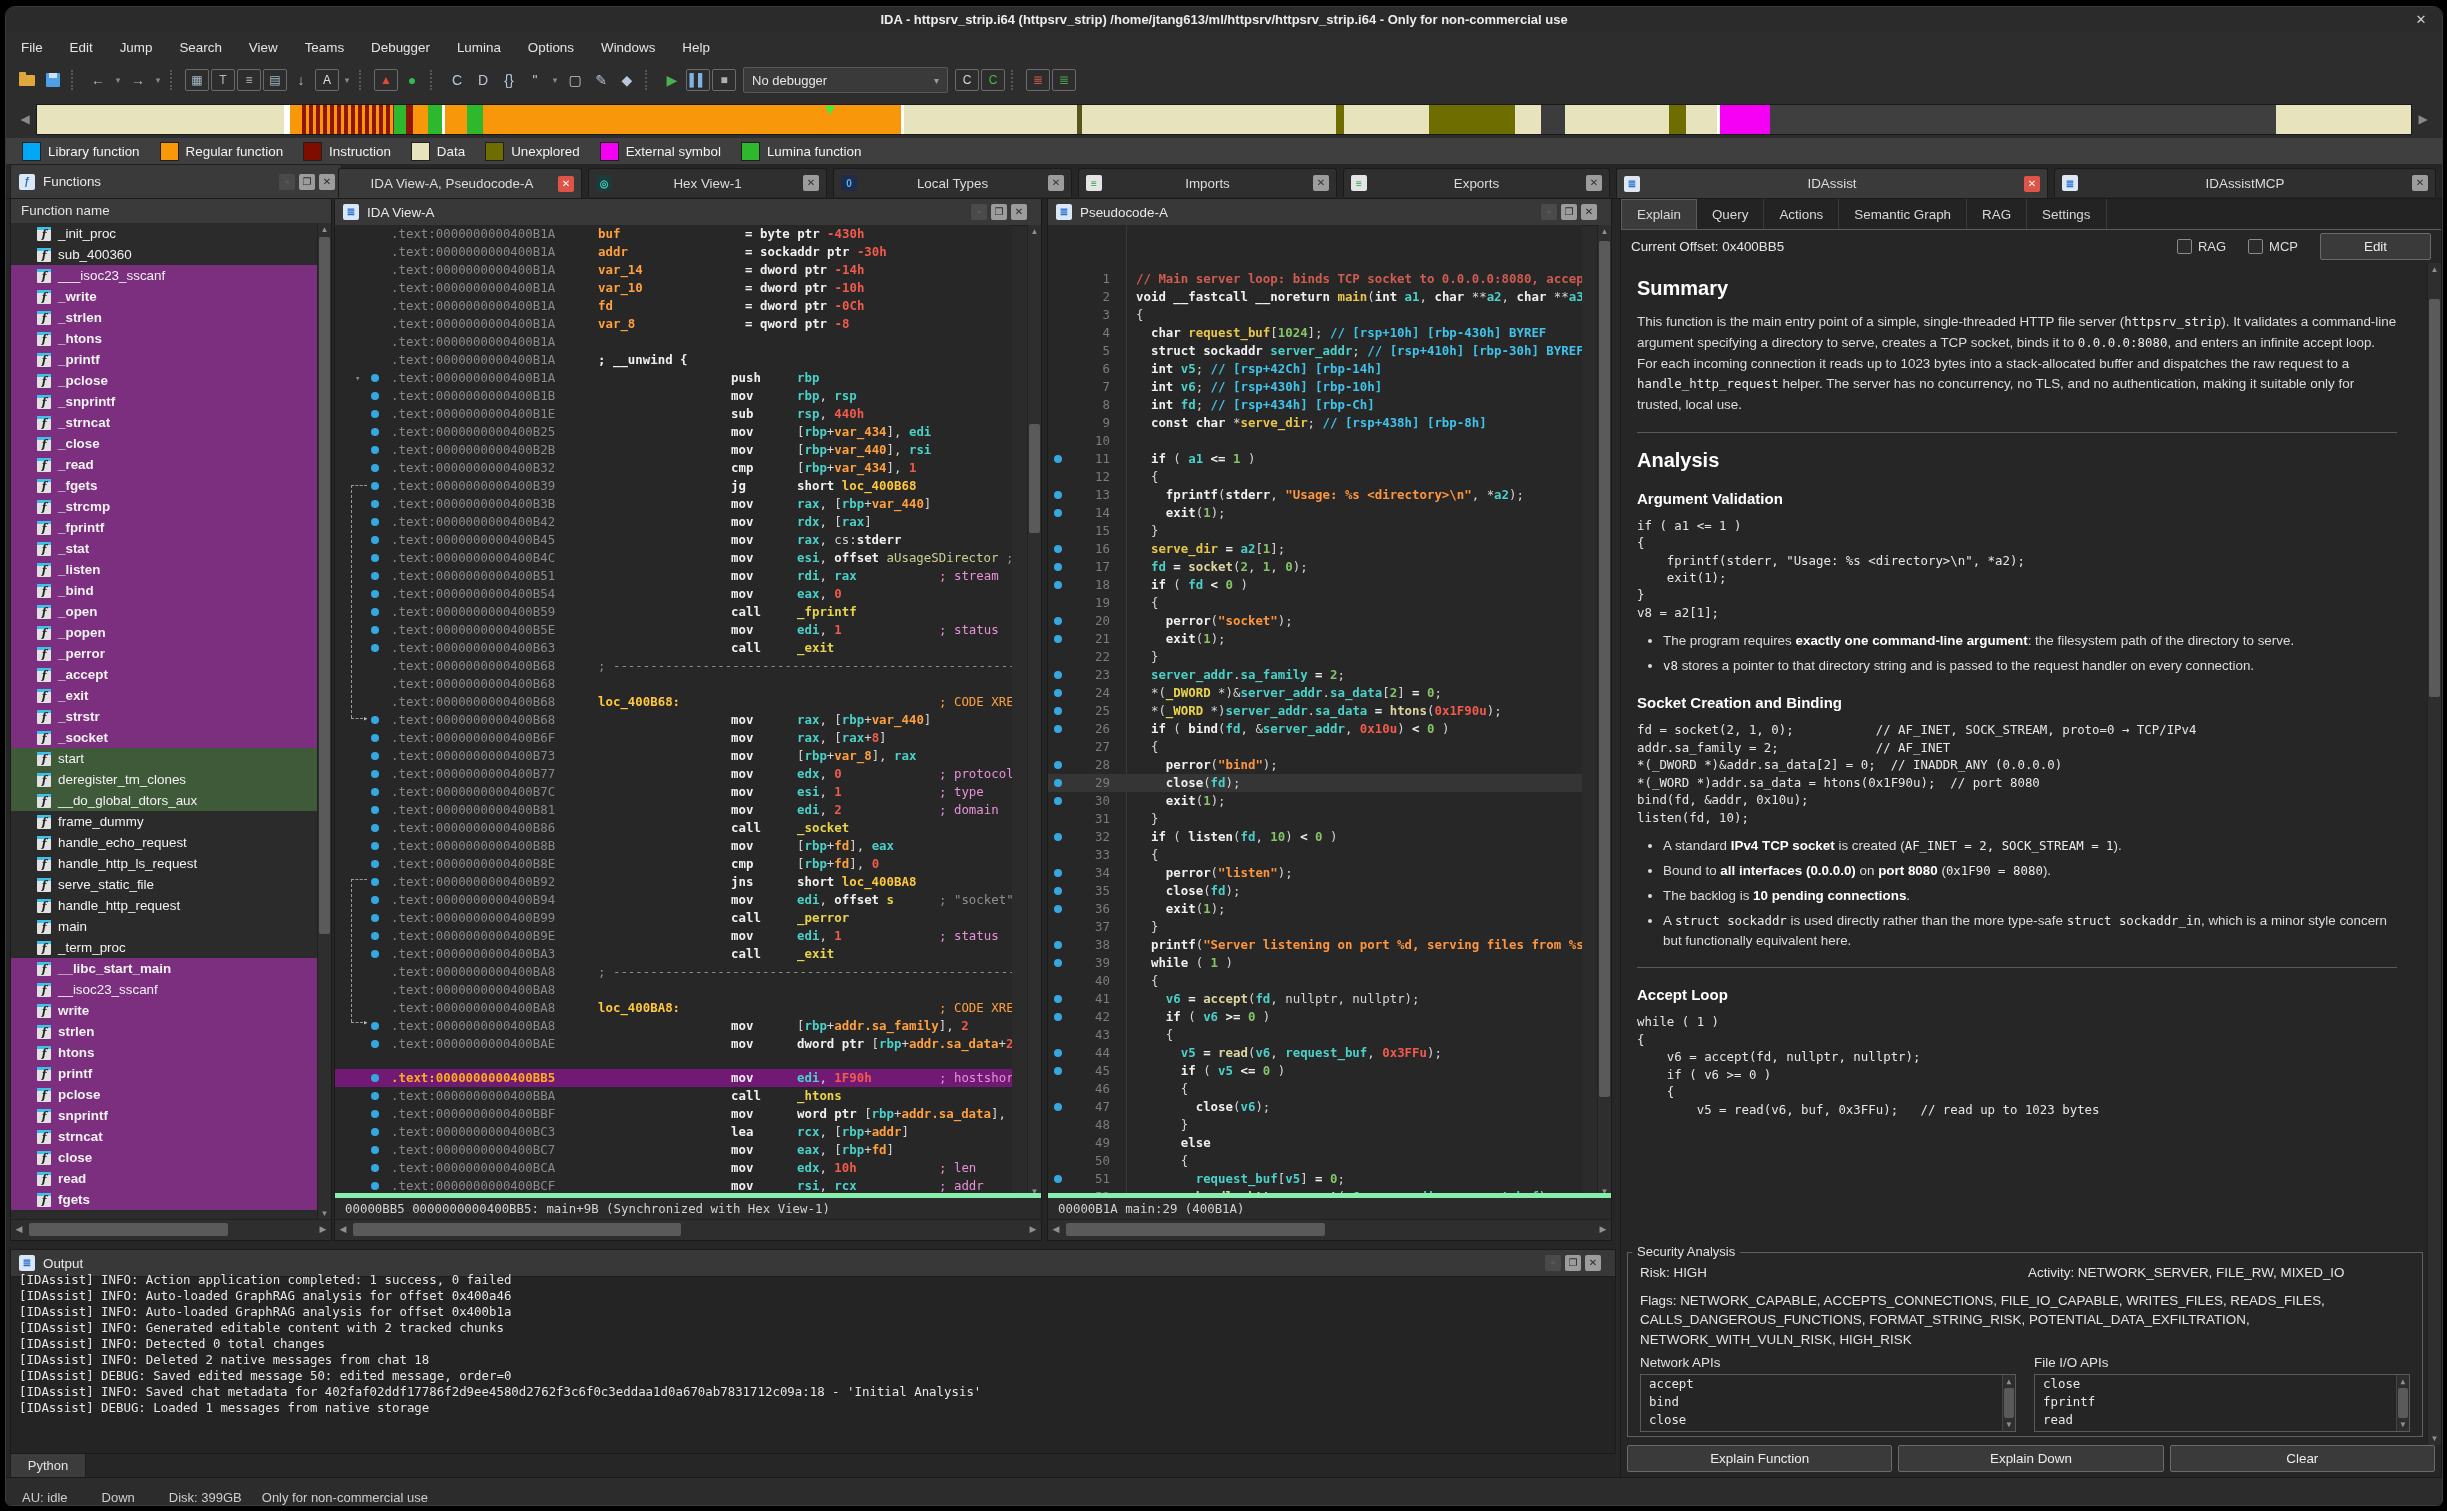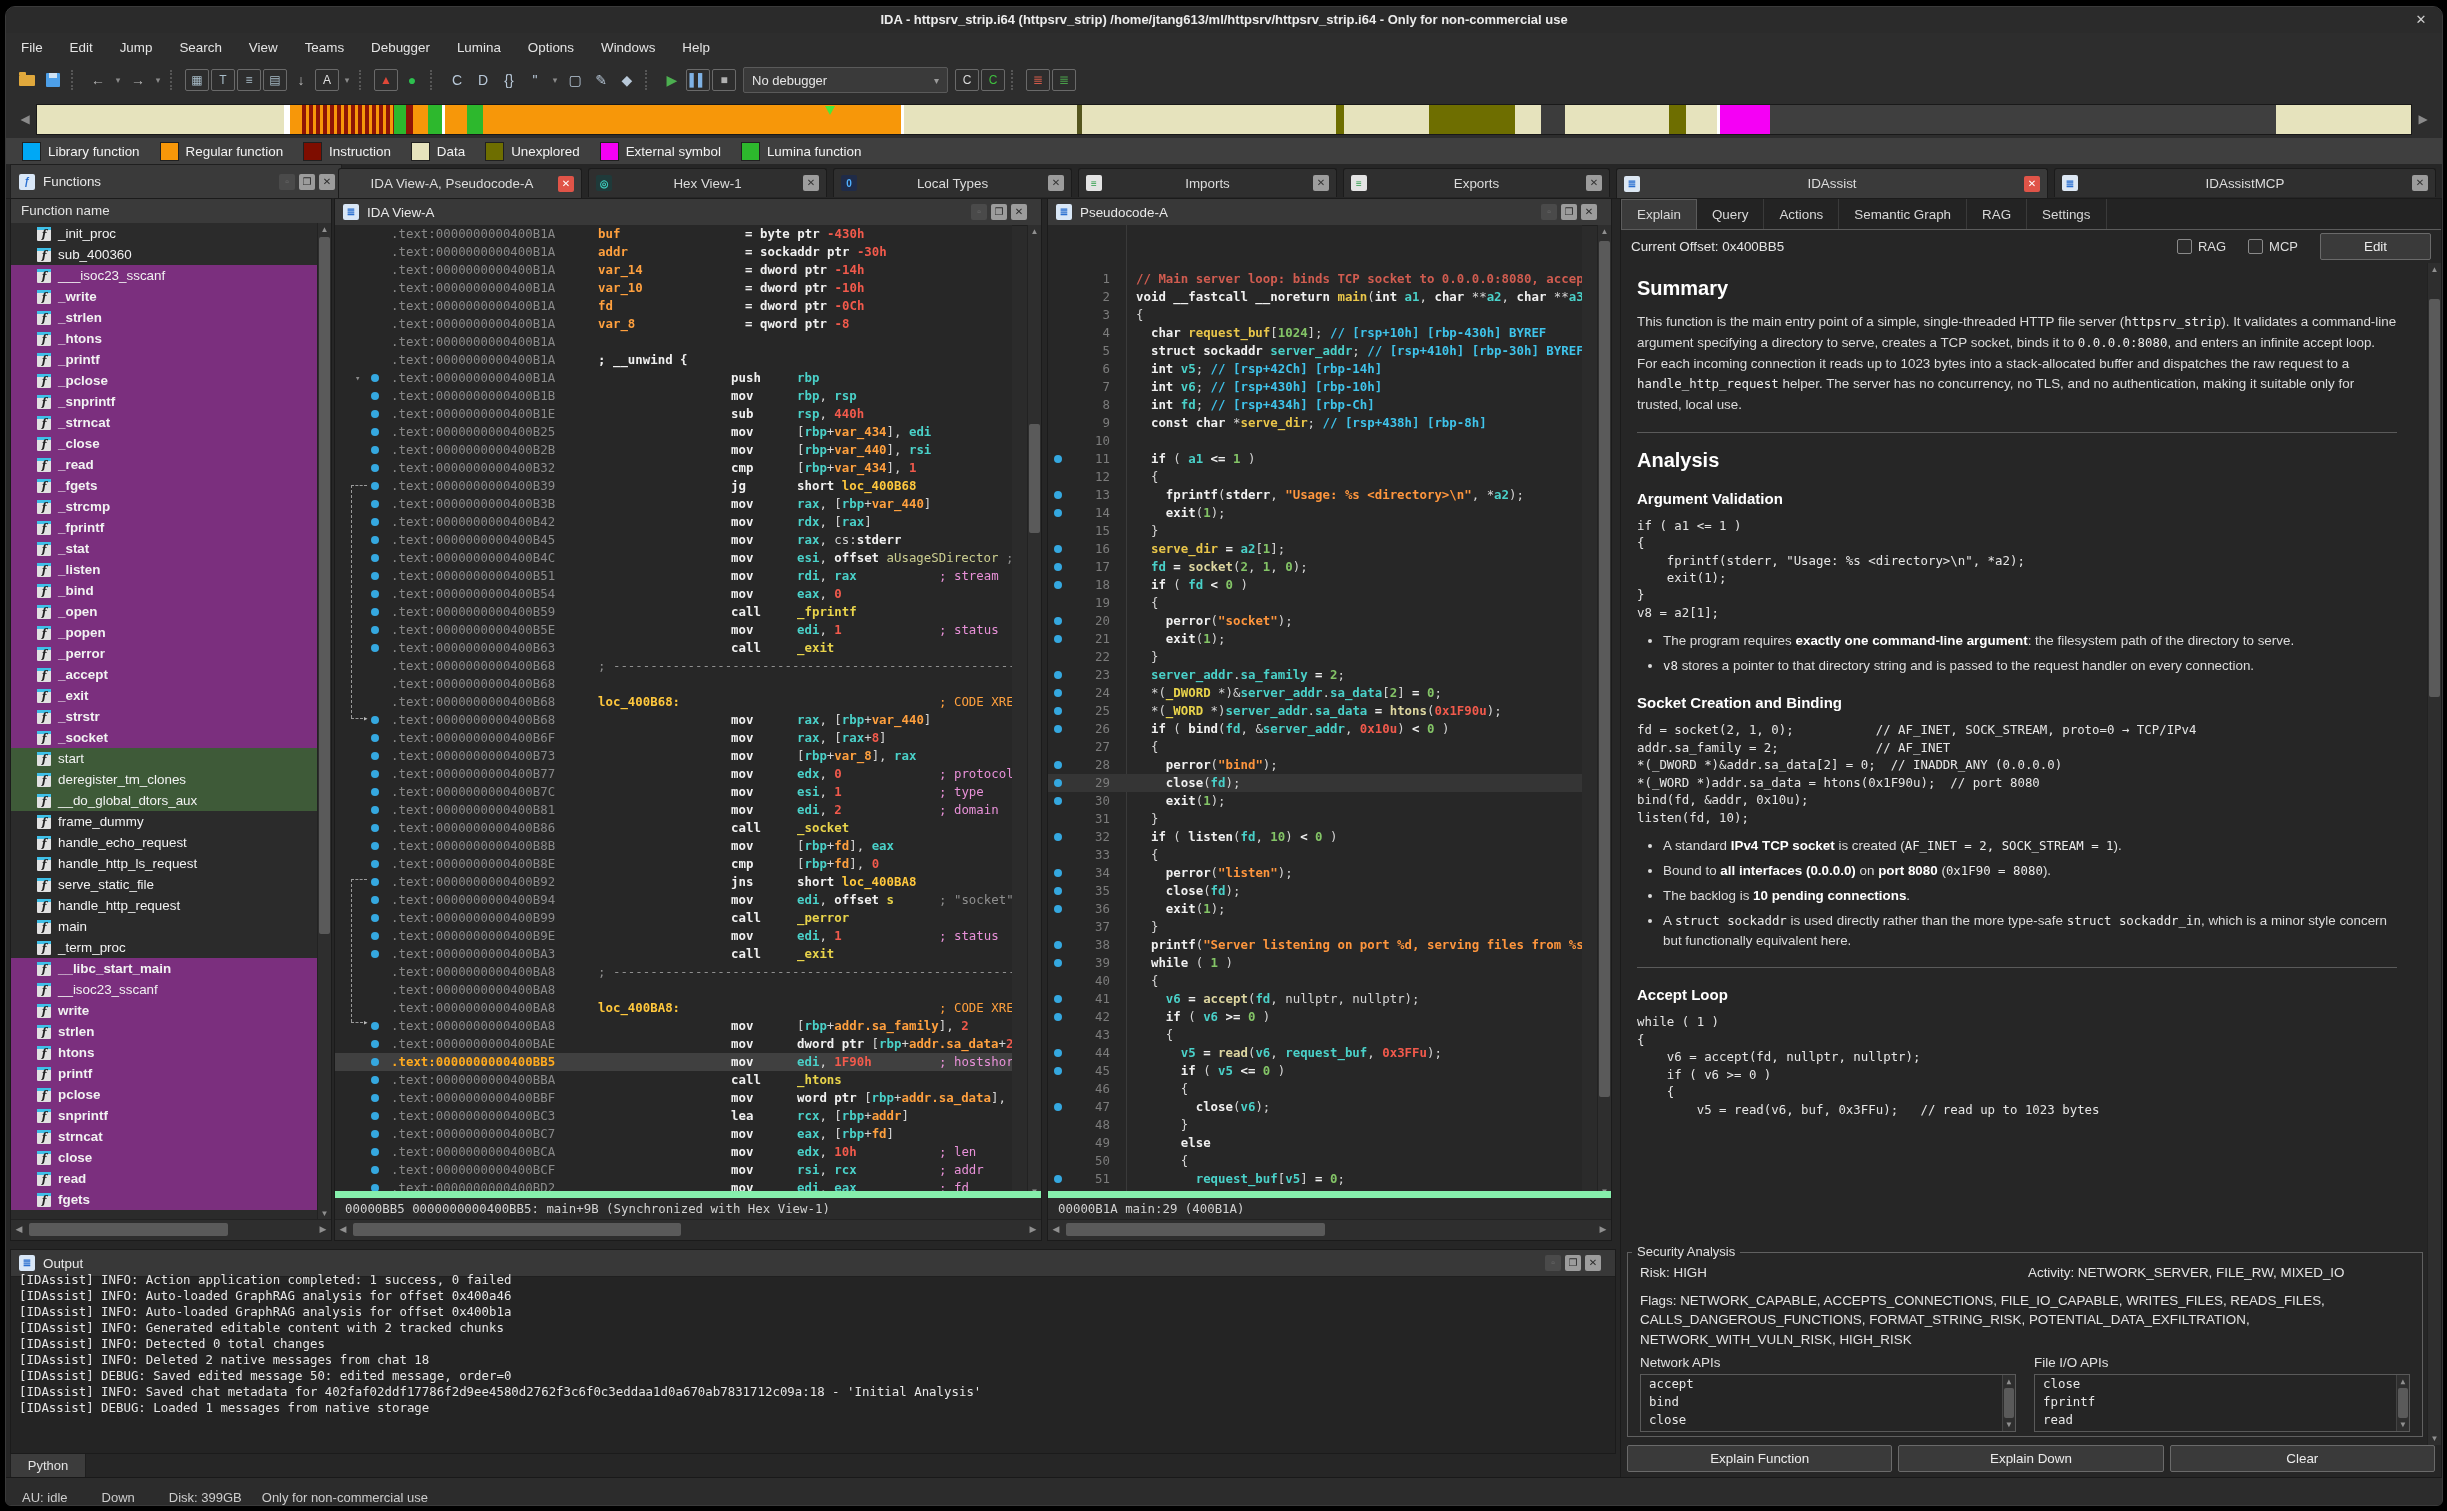--- a/index.html
+++ b/index.html
@@ -90,41 +90,41 @@
   .vthumb{position:absolute;left:1px;right:1px;background:#5a5a5a;border-radius:2px;}
   .sarr{position:absolute;left:0;right:0;height:13px;color:#909090;font-size:8px;text-align:center;line-height:13px;}
   .hscroll{position:absolute;left:0;right:0;bottom:0;height:20px;background:#2e2e2e;border-top:1px solid #222;}
   .hthumb{position:absolute;top:3px;height:13px;background:#5a5a5a;border-radius:2px;}
   .harr{position:absolute;top:0;width:16px;height:19px;color:#909090;font-size:9px;text-align:center;line-height:19px;}
 
   
   .codearea{position:absolute;left:0;right:29px;overflow:hidden;font-family:"DejaVu Sans Mono",monospace;
             font-size:12.4px;white-space:pre;background:#272727;}
   .dl{position:relative;height:18px;line-height:18px;}
-  .dl.hl{background:#404040;}
+  .dl.hl{background:#701a75;margin-top:16px;}
   .dl .da{position:absolute;left:56px;color:#8a8a8a;}
   .dl.hl .da{color:#ffaa1e;font-weight:bold;}
   .dl .dlb{position:absolute;left:263px;}
   .dl .ddef{position:absolute;left:410px;}
   .dl .dm{position:absolute;left:396px;color:#f0f0f0;font-weight:bold;}
   .dl .do{position:absolute;left:462px;}
   .dl .dc{position:absolute;left:604px;}
   .dl .dfull{position:absolute;left:263px;}
   .dot{position:absolute;left:36px;top:5px;width:8px;height:8px;border-radius:50%;background:#35a8e0;}
   .tri{position:absolute;left:20px;top:0;color:#8a8a8a;font-size:9px;}
   .jline{position:absolute;border-left:1px dashed #9a9a9a;width:0;}
   .jtick{position:absolute;border-top:1px dashed #9a9a9a;height:0;}
   .jhead{position:absolute;color:#bcbcbc;font-size:9px;}
 
   .pl{position:relative;height:18px;line-height:18px;}
   .pl.hl{background:#353535;}
   .pl .pn{position:absolute;left:18px;width:44px;text-align:right;color:#7c7c7c;}
   .pl .pc{position:absolute;left:88px;}
   .pgutter{position:absolute;left:78px;top:0;bottom:0;width:1px;background:#3a3a3a;}
-  .pstatus{position:absolute;left:0;right:0;height:22px;background:#2b2b2b;border-top:7px solid #86efac;
+  .pstatus{position:absolute;left:0;right:0;height:22px;background:#2b2b2b;border-top:5px solid #86efac;
            font-family:"DejaVu Sans Mono",monospace;font-size:12.4px;color:#d2d2d2;line-height:22px;padding-left:10px;}
 
   
   .c-k{color:#f0f0f0;font-weight:bold}.c-p{color:#d6d6d6}.c-r{color:#4ad1c9;font-weight:bold}
   .c-n{color:#f25a4c;font-weight:bold}.c-g{color:#84c567;font-weight:bold}.c-o{color:#ffa03e;font-weight:bold}
   .c-lo{color:#ffc83d;font-weight:bold}.c-fn{color:#e9d44b;font-weight:bold}.c-fy{color:#ddd6a0;font-weight:bold}
   .c-sn{color:#cbce90}.c-str{color:#ff963d;font-weight:bold}.c-scm{color:#e891d8}.c-gcm{color:#8f8f8f}
   .c-xrf{color:#ffa03e}.c-cy{color:#3fc3ea;font-weight:bold}.c-rc{color:#d05c50;font-weight:bold}
   .c-yv{color:#e9c64a;font-weight:bold}
 

